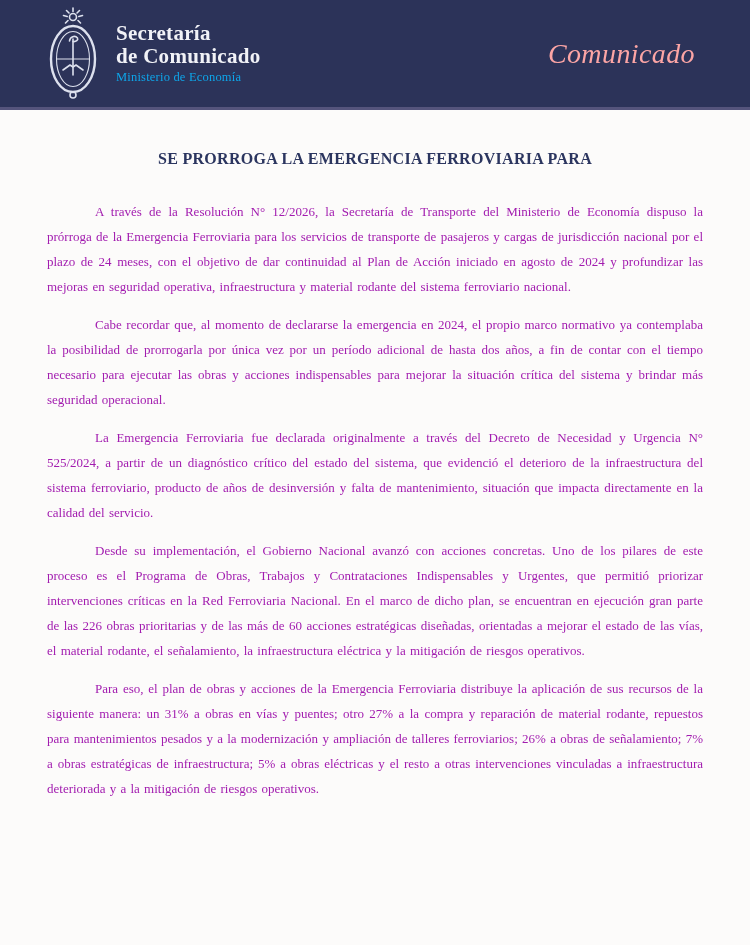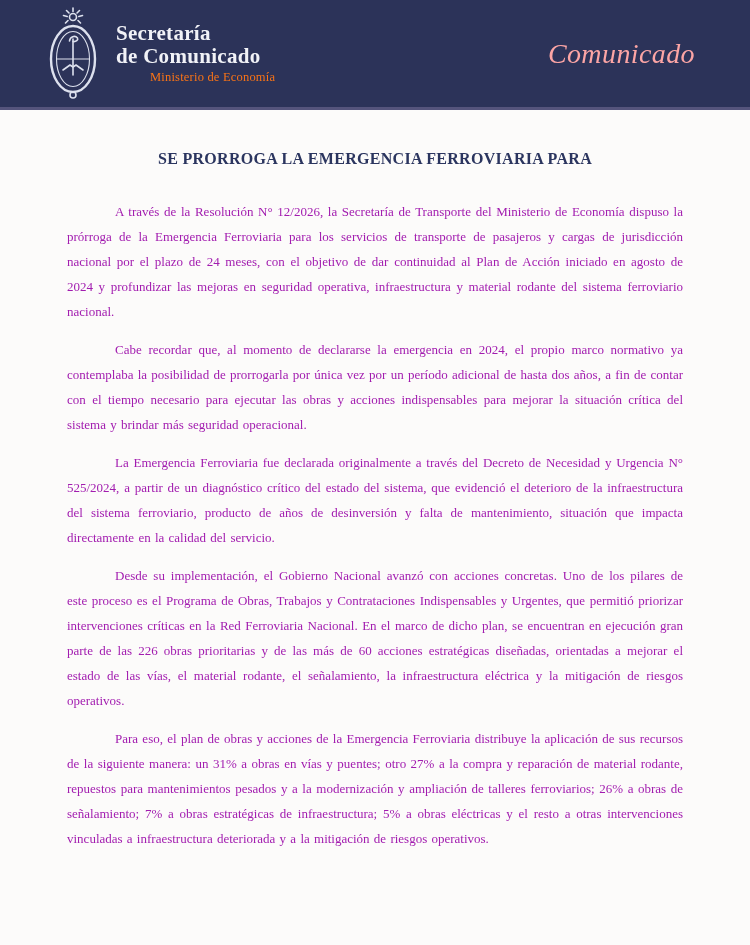--- a/index.html
+++ b/index.html
@@ -36,35 +36,34 @@
     line-height: 1.08;
   }
   .org-main {
     font-size: 21px;
     font-weight: bold;
     letter-spacing: 0.3px;
   }
   .org-sub {
     margin-top: 4px;
     font-size: 12.5px;
-    color: #f97316;
+    color: #0ea5e9;
     letter-spacing: 0.2px;
-    margin-left: 34px;
   }
   .comunicado {
     margin-left: auto;
     margin-right: 55px;
     font-size: 28px;
     color: #fca5a5;
     letter-spacing: 0.4px;
     font-style: italic;
   }
   
   .content {
-    padding: 0 67px;
+    padding: 0 47px;
     margin-top: 17px;
   }
   .title {
     margin-top: 38px;
     text-align: center;
     color: #2b355f;
     font-size: 16px;
     font-weight: bold;
     letter-spacing: 0.3px;
     line-height: 22px;

